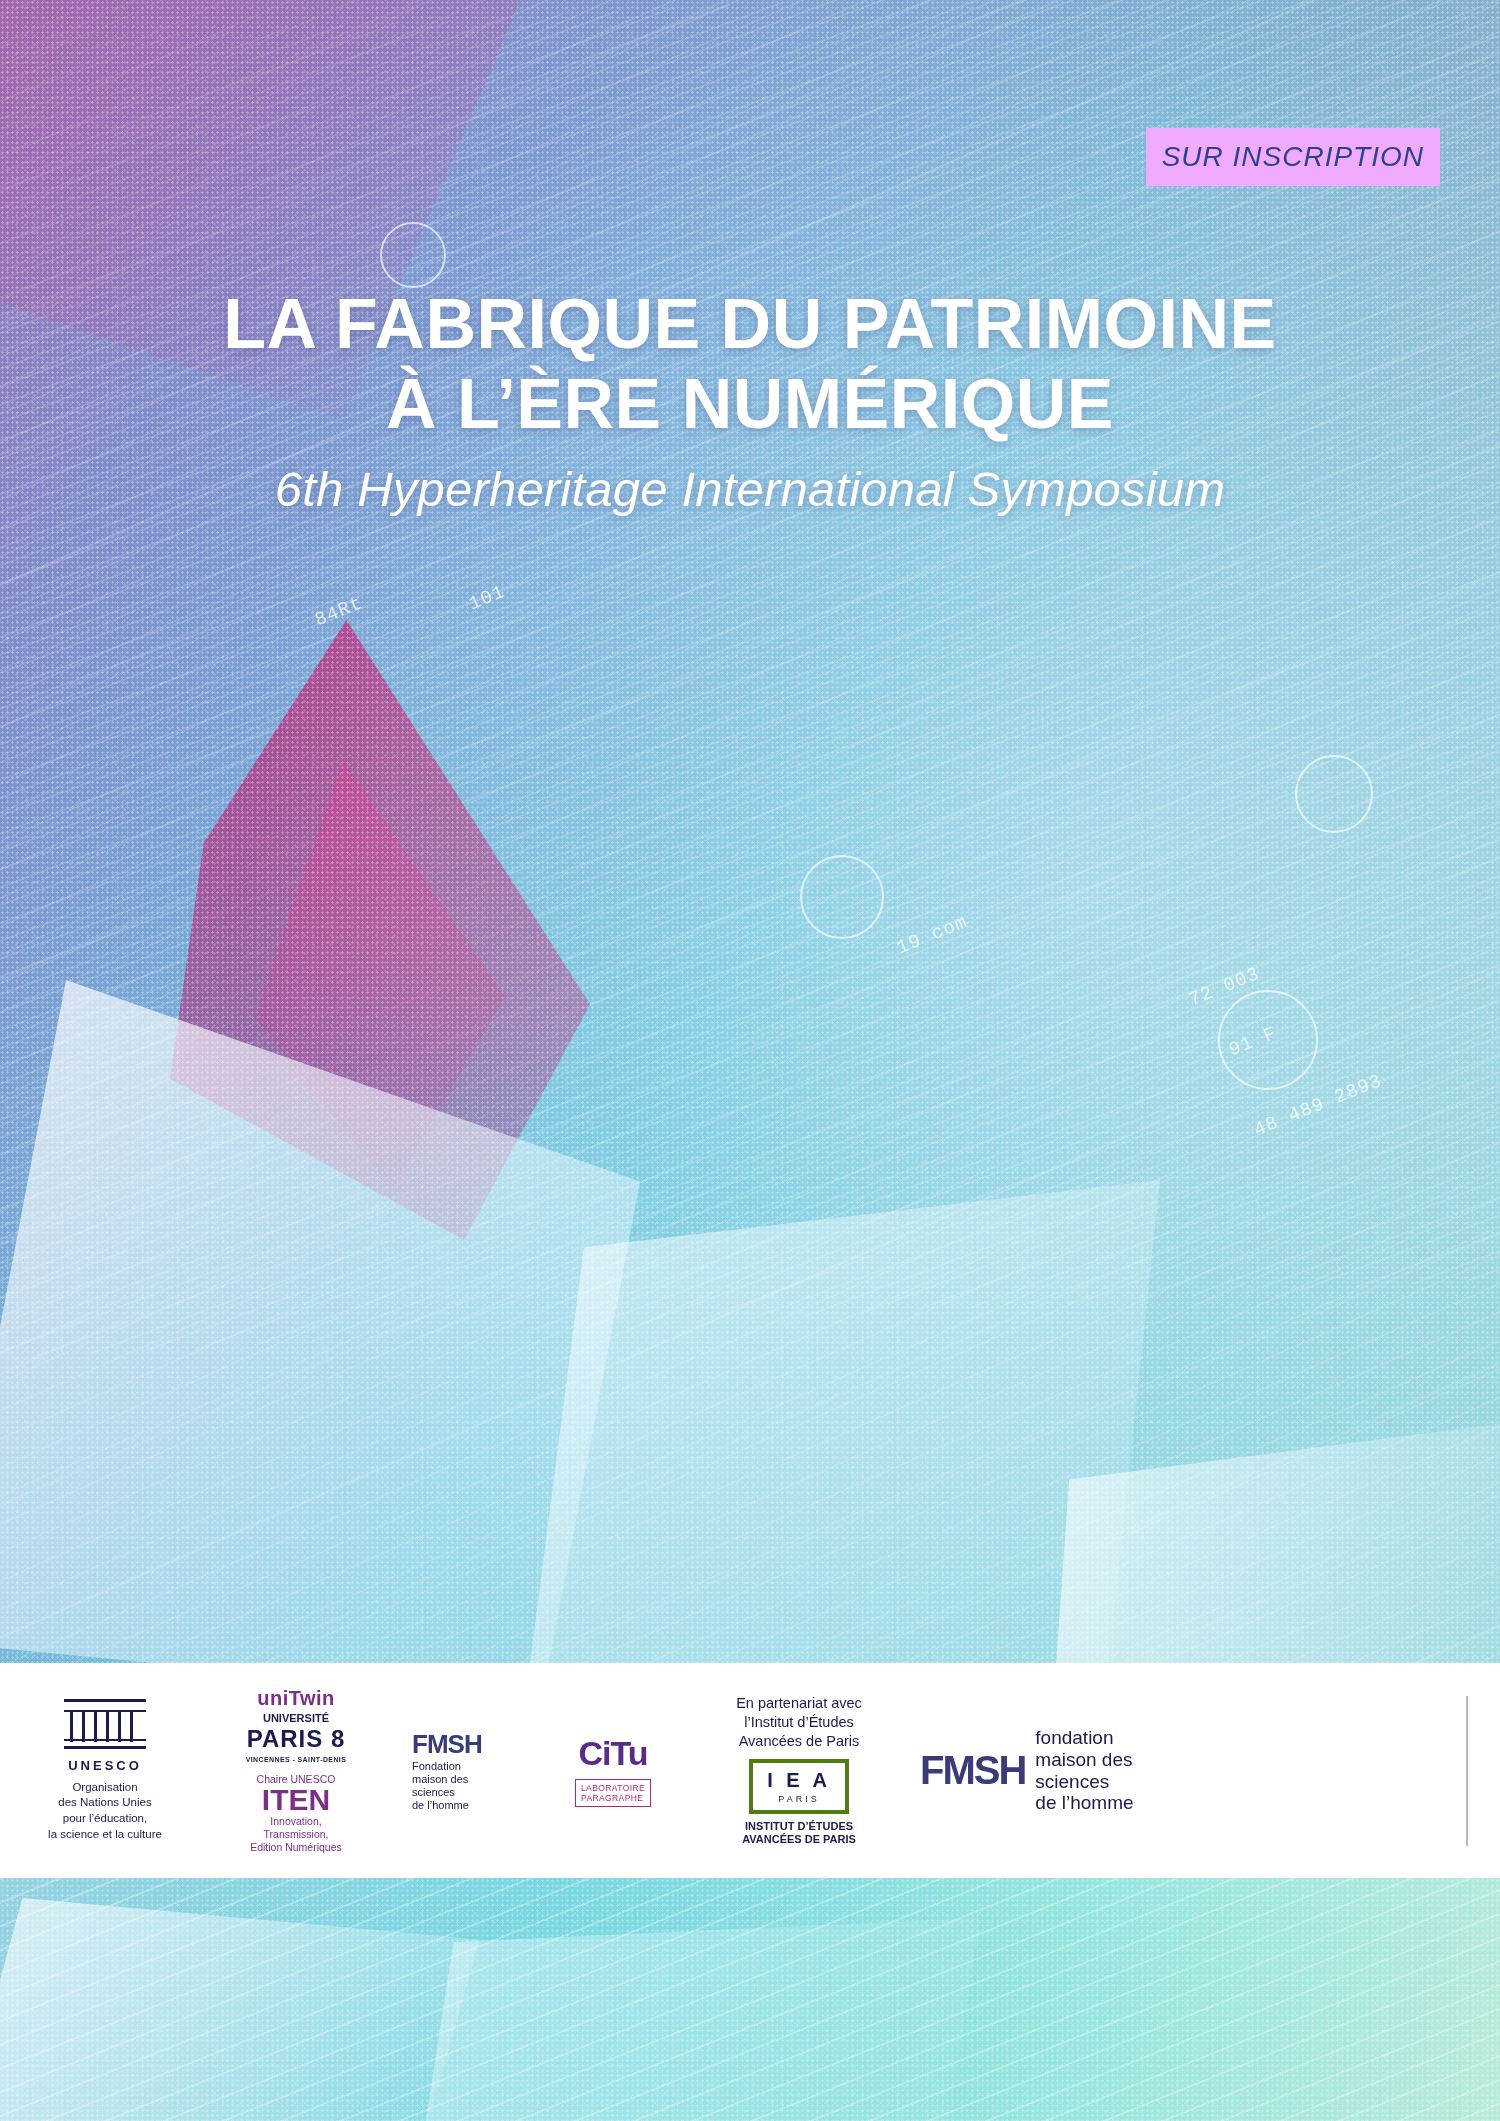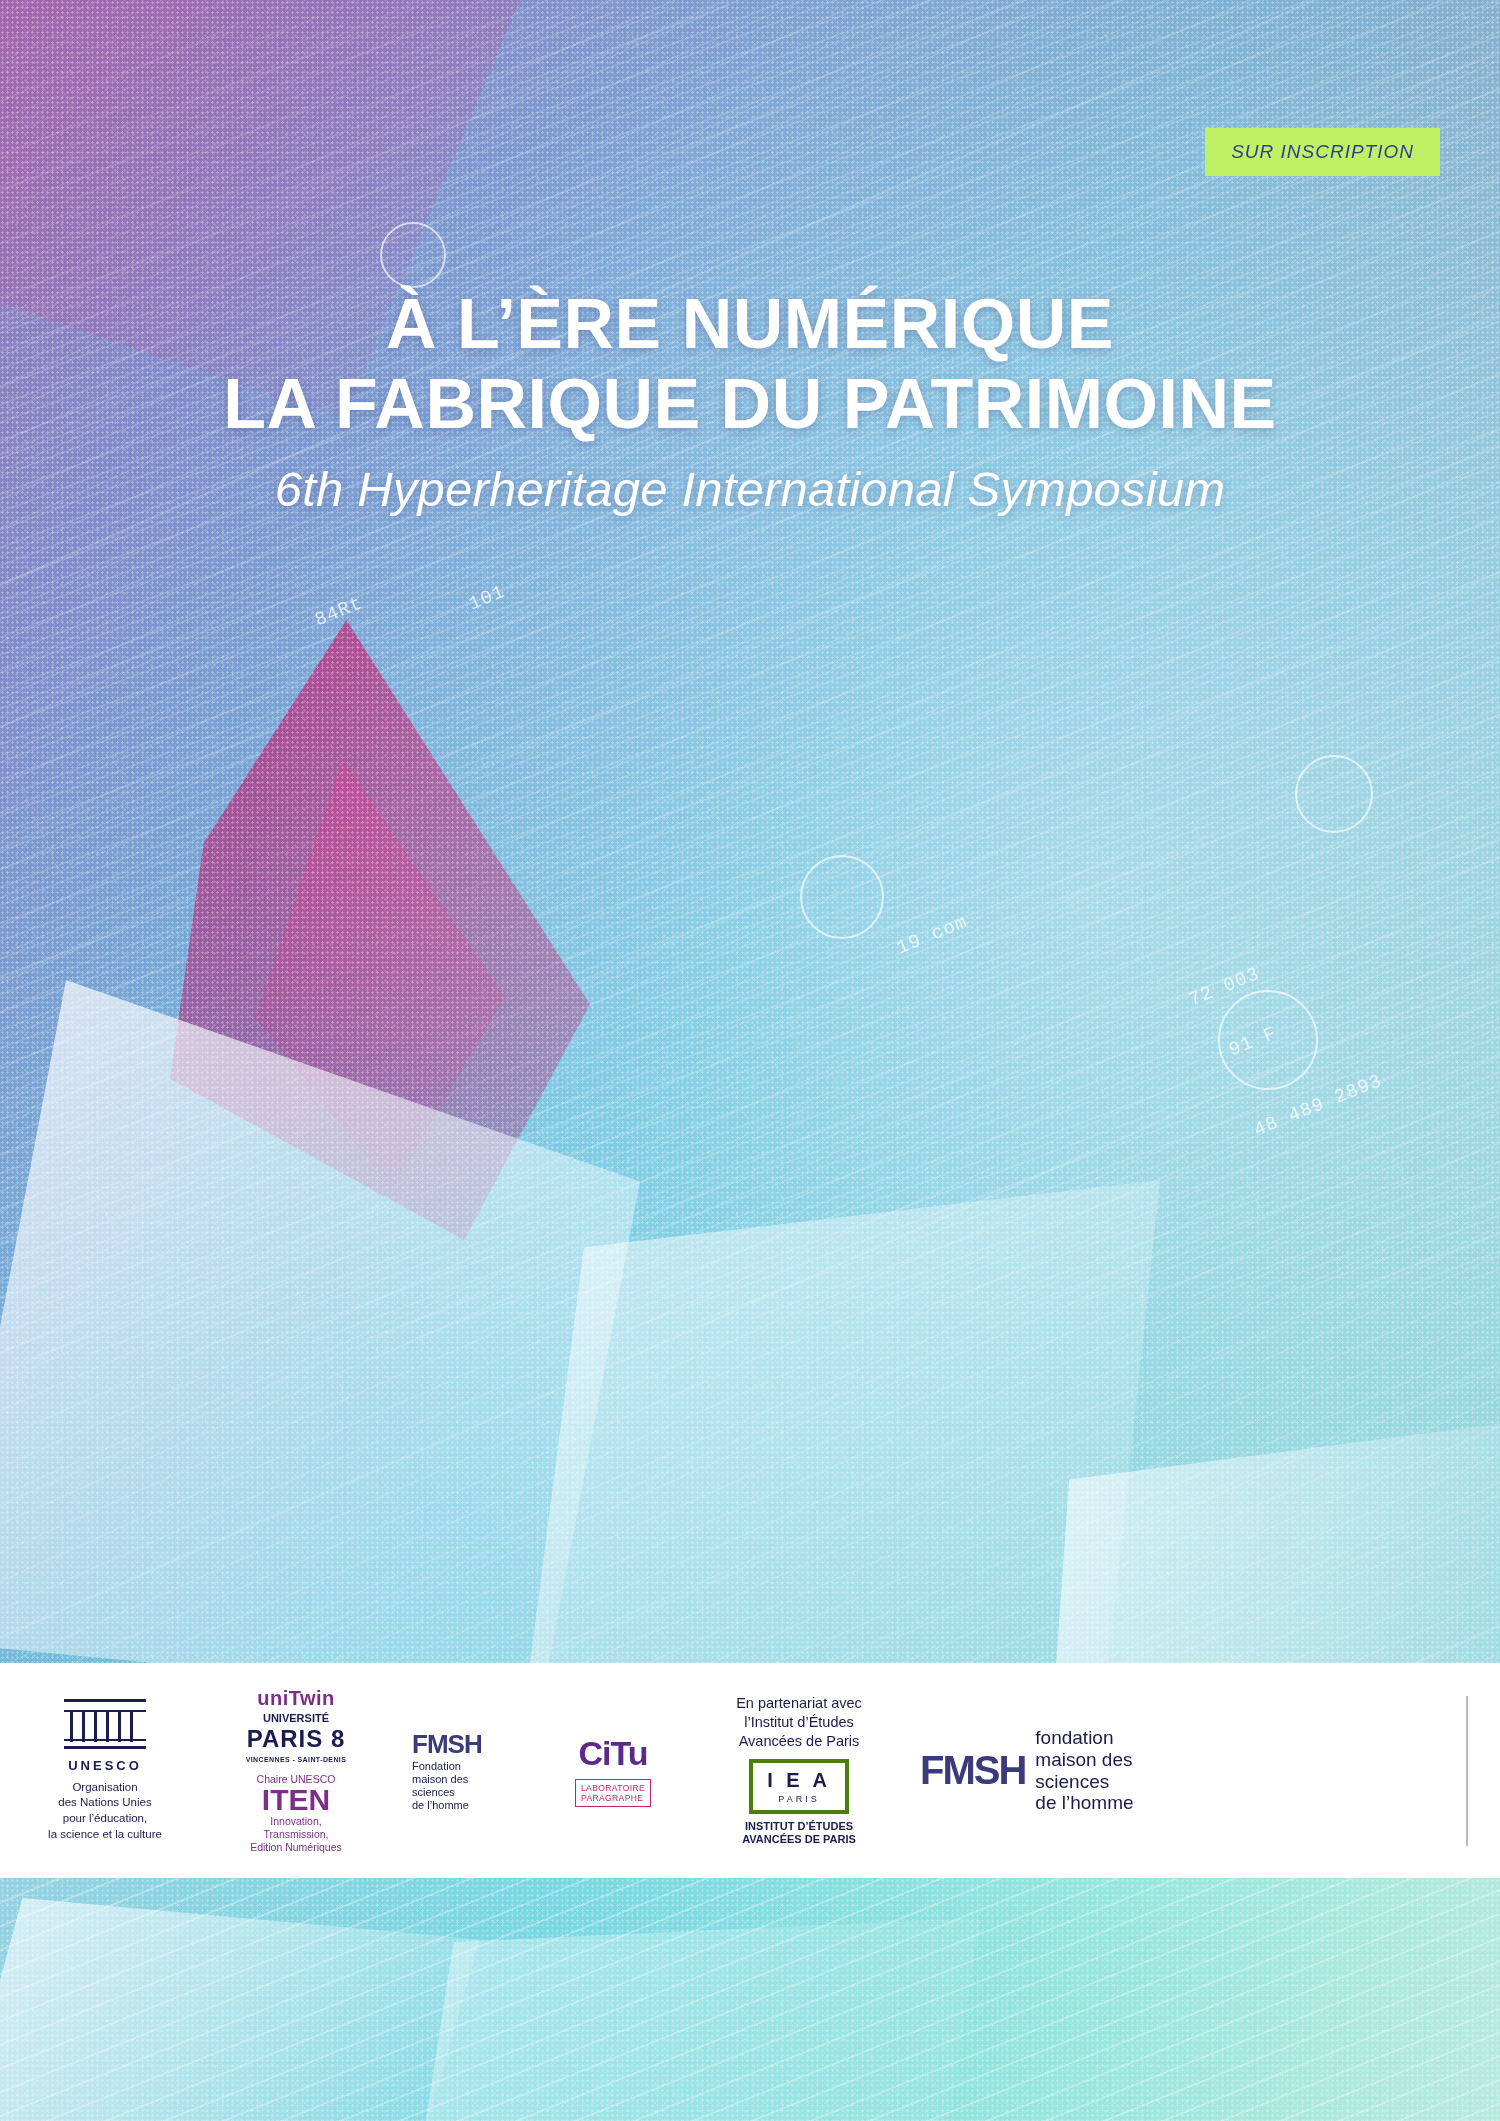--- a/index.html
+++ b/index.html
@@ -333,26 +333,26 @@
   }
   .footer-mass2 {
     position: absolute; left: 420px; top: 40px; width: 560px; height: 240px;
     background: linear-gradient(115deg, rgba(255,255,255,0.40), rgba(170,230,235,0.05));
     clip-path: polygon(6% 10%, 100% 0%, 94% 92%, 0% 100%);
   }
   .sur-inscription {
     position: absolute;
     right: 60px;
     top: 128px;
-    background: #bef264;
+    background: #f0abfc;
     color: #2f3f8f;
     font-style: italic;
-    font-size: 19px;
+    font-size: 28px;
     letter-spacing: 1px;
-    padding: 13px 26px;
+    padding: 13px 16px;
     z-index: 9;
   }
 </style>
 </head>
 <body>
 
 <div class="poster">
 
   <div class="art">
     <div class="art-lines"></div>
@@ -374,22 +374,22 @@
     <div class="art-codes" style="left:898px;top:938px;transform:rotate(-22deg);">19 com</div>
     <div class="art-codes" style="left:1190px;top:990px;transform:rotate(-22deg);">72 003</div>
     <div class="art-codes" style="left:1255px;top:1120px;transform:rotate(-22deg);">48 489 2893</div>
     <div class="art-codes" style="left:1230px;top:1040px;transform:rotate(-22deg);">91 F</div>
 
     <div class="art-noise"></div>
     <div class="art-glow"></div>
   </div>
 
   <div class="titleblock">
+    <div class="title-line">LA FABRIQUE DU PATRIMOINE</div>
     <div class="title-line">À L’ÈRE NUMÉRIQUE</div>
-    <div class="title-line">LA FABRIQUE DU PATRIMOINE</div>
     <div class="subtitle">6th Hyperheritage International Symposium</div>
   </div>
 
   <div class="infobar">
 
     <div class="logos">
 
       <div class="logo" style="width:150px;">
         <div class="unesco-emblem">
           <div class="roof"></div>

